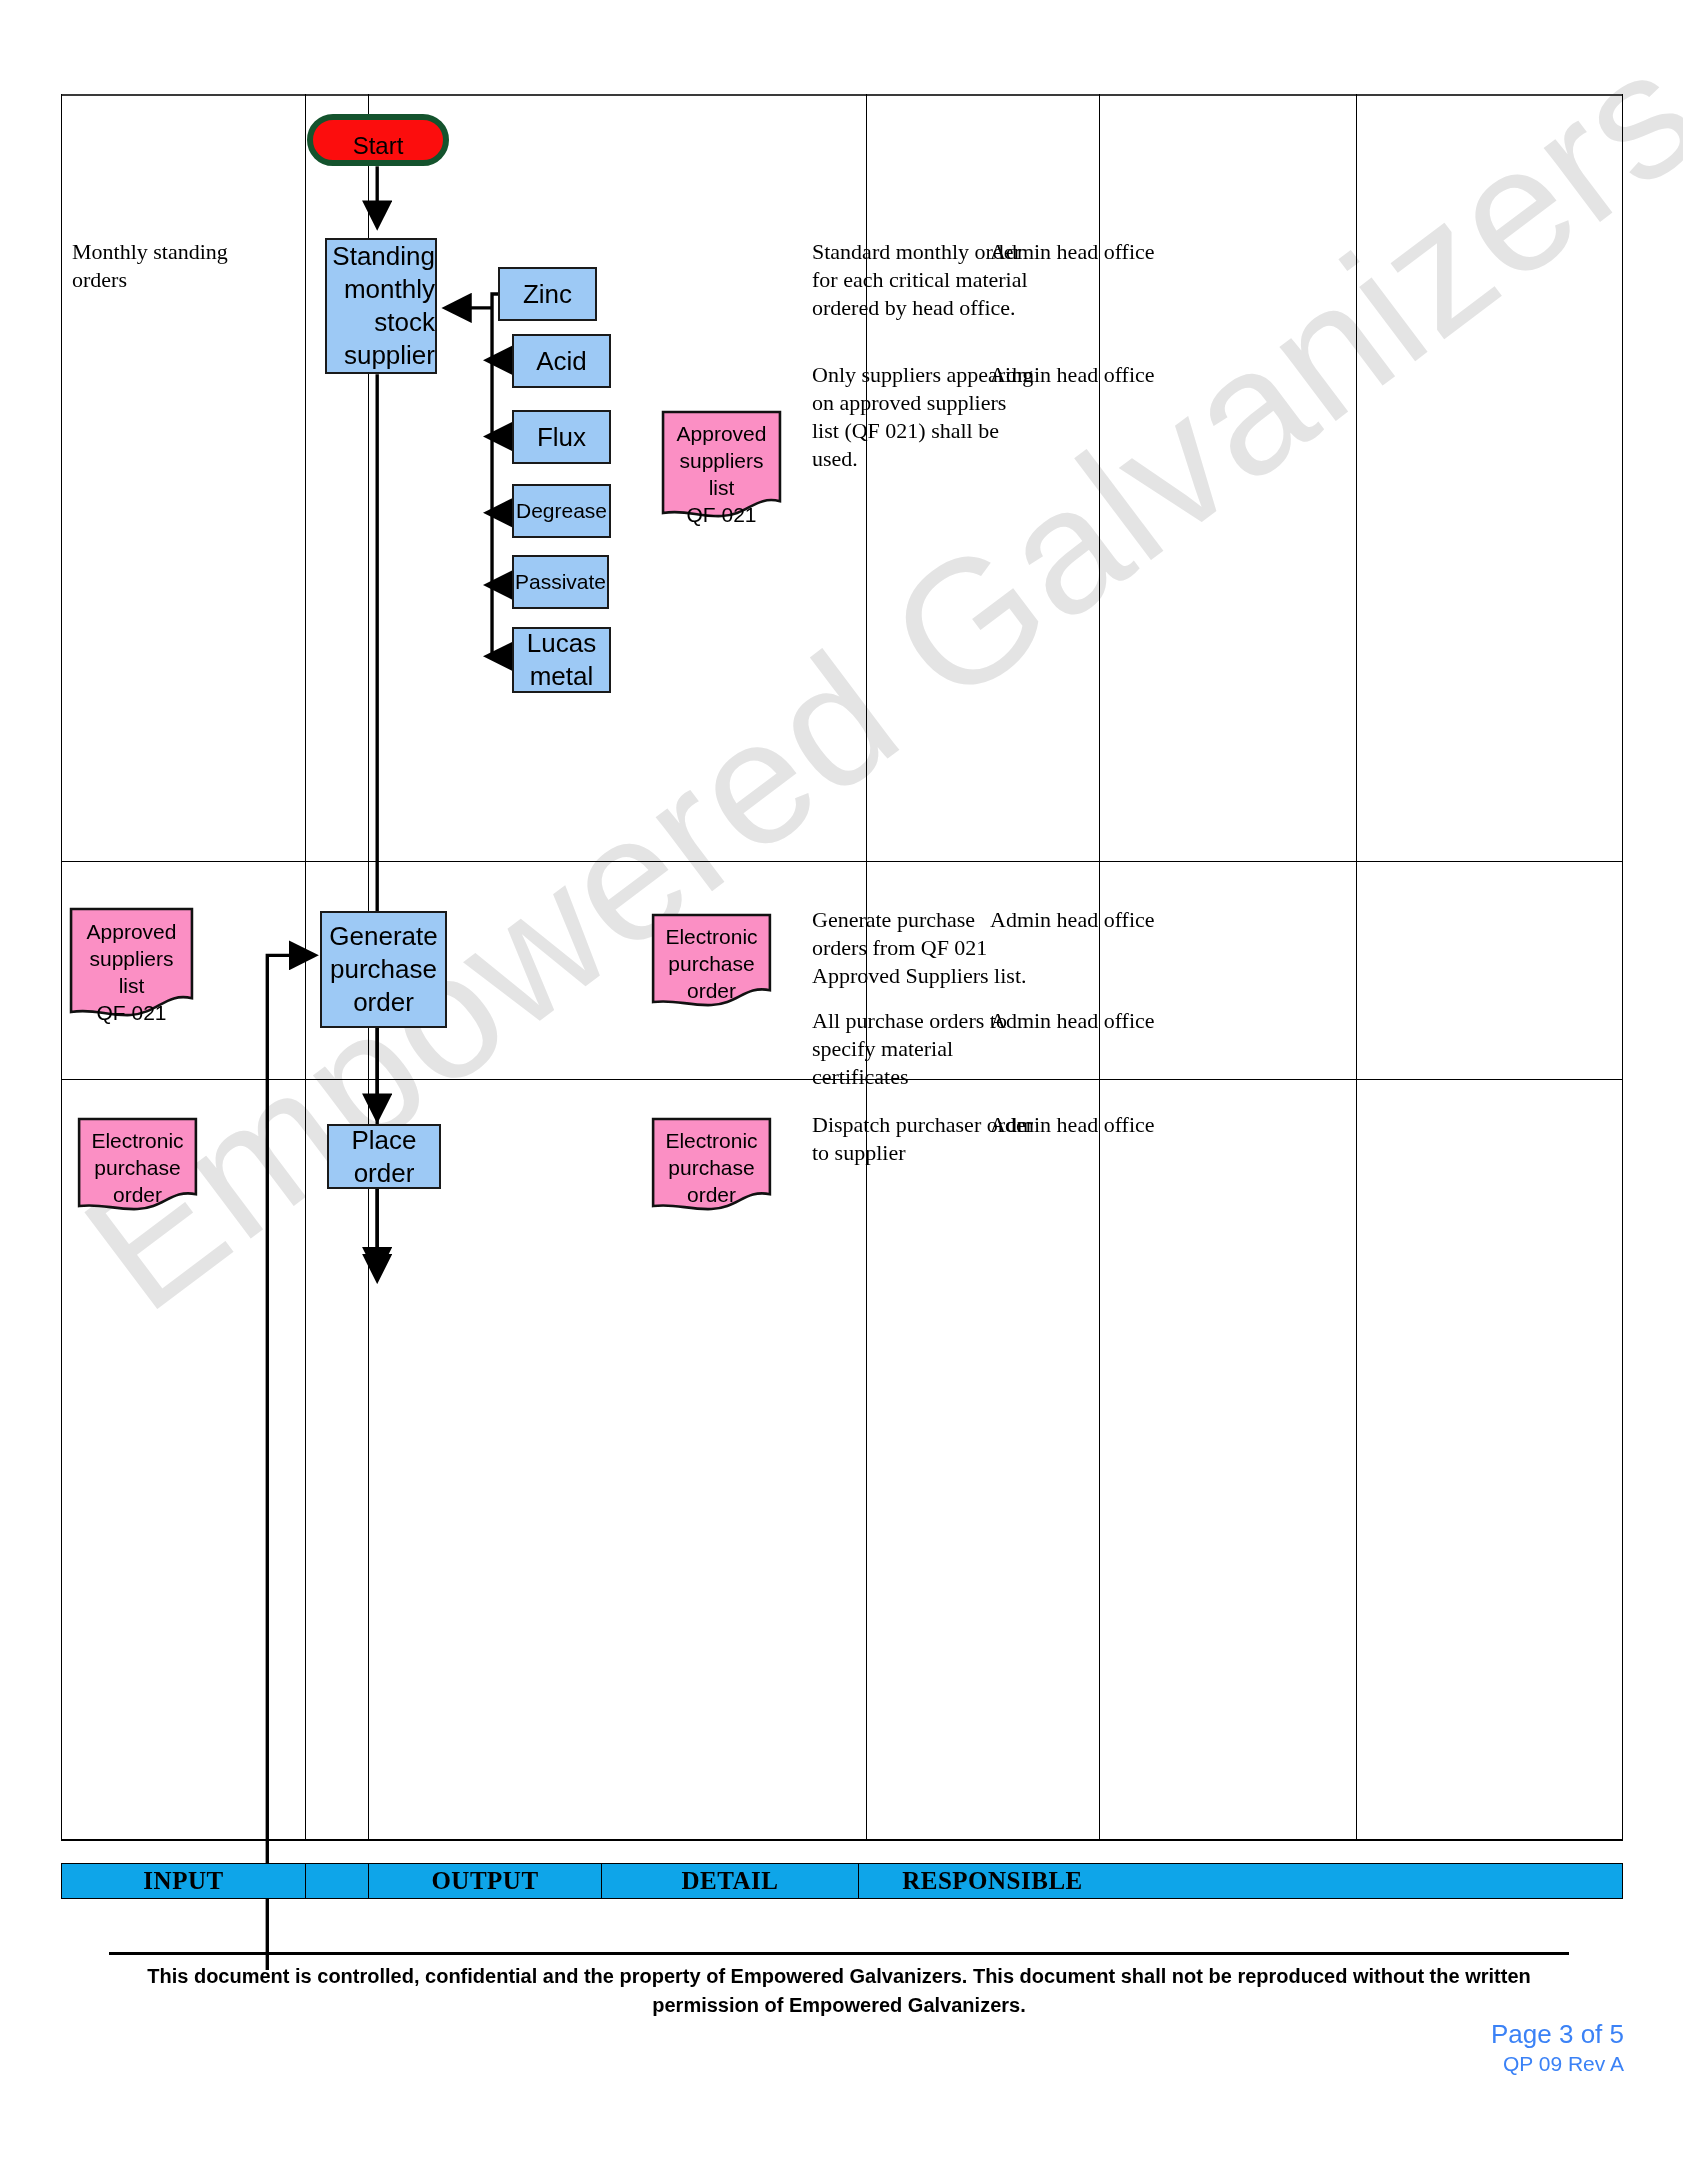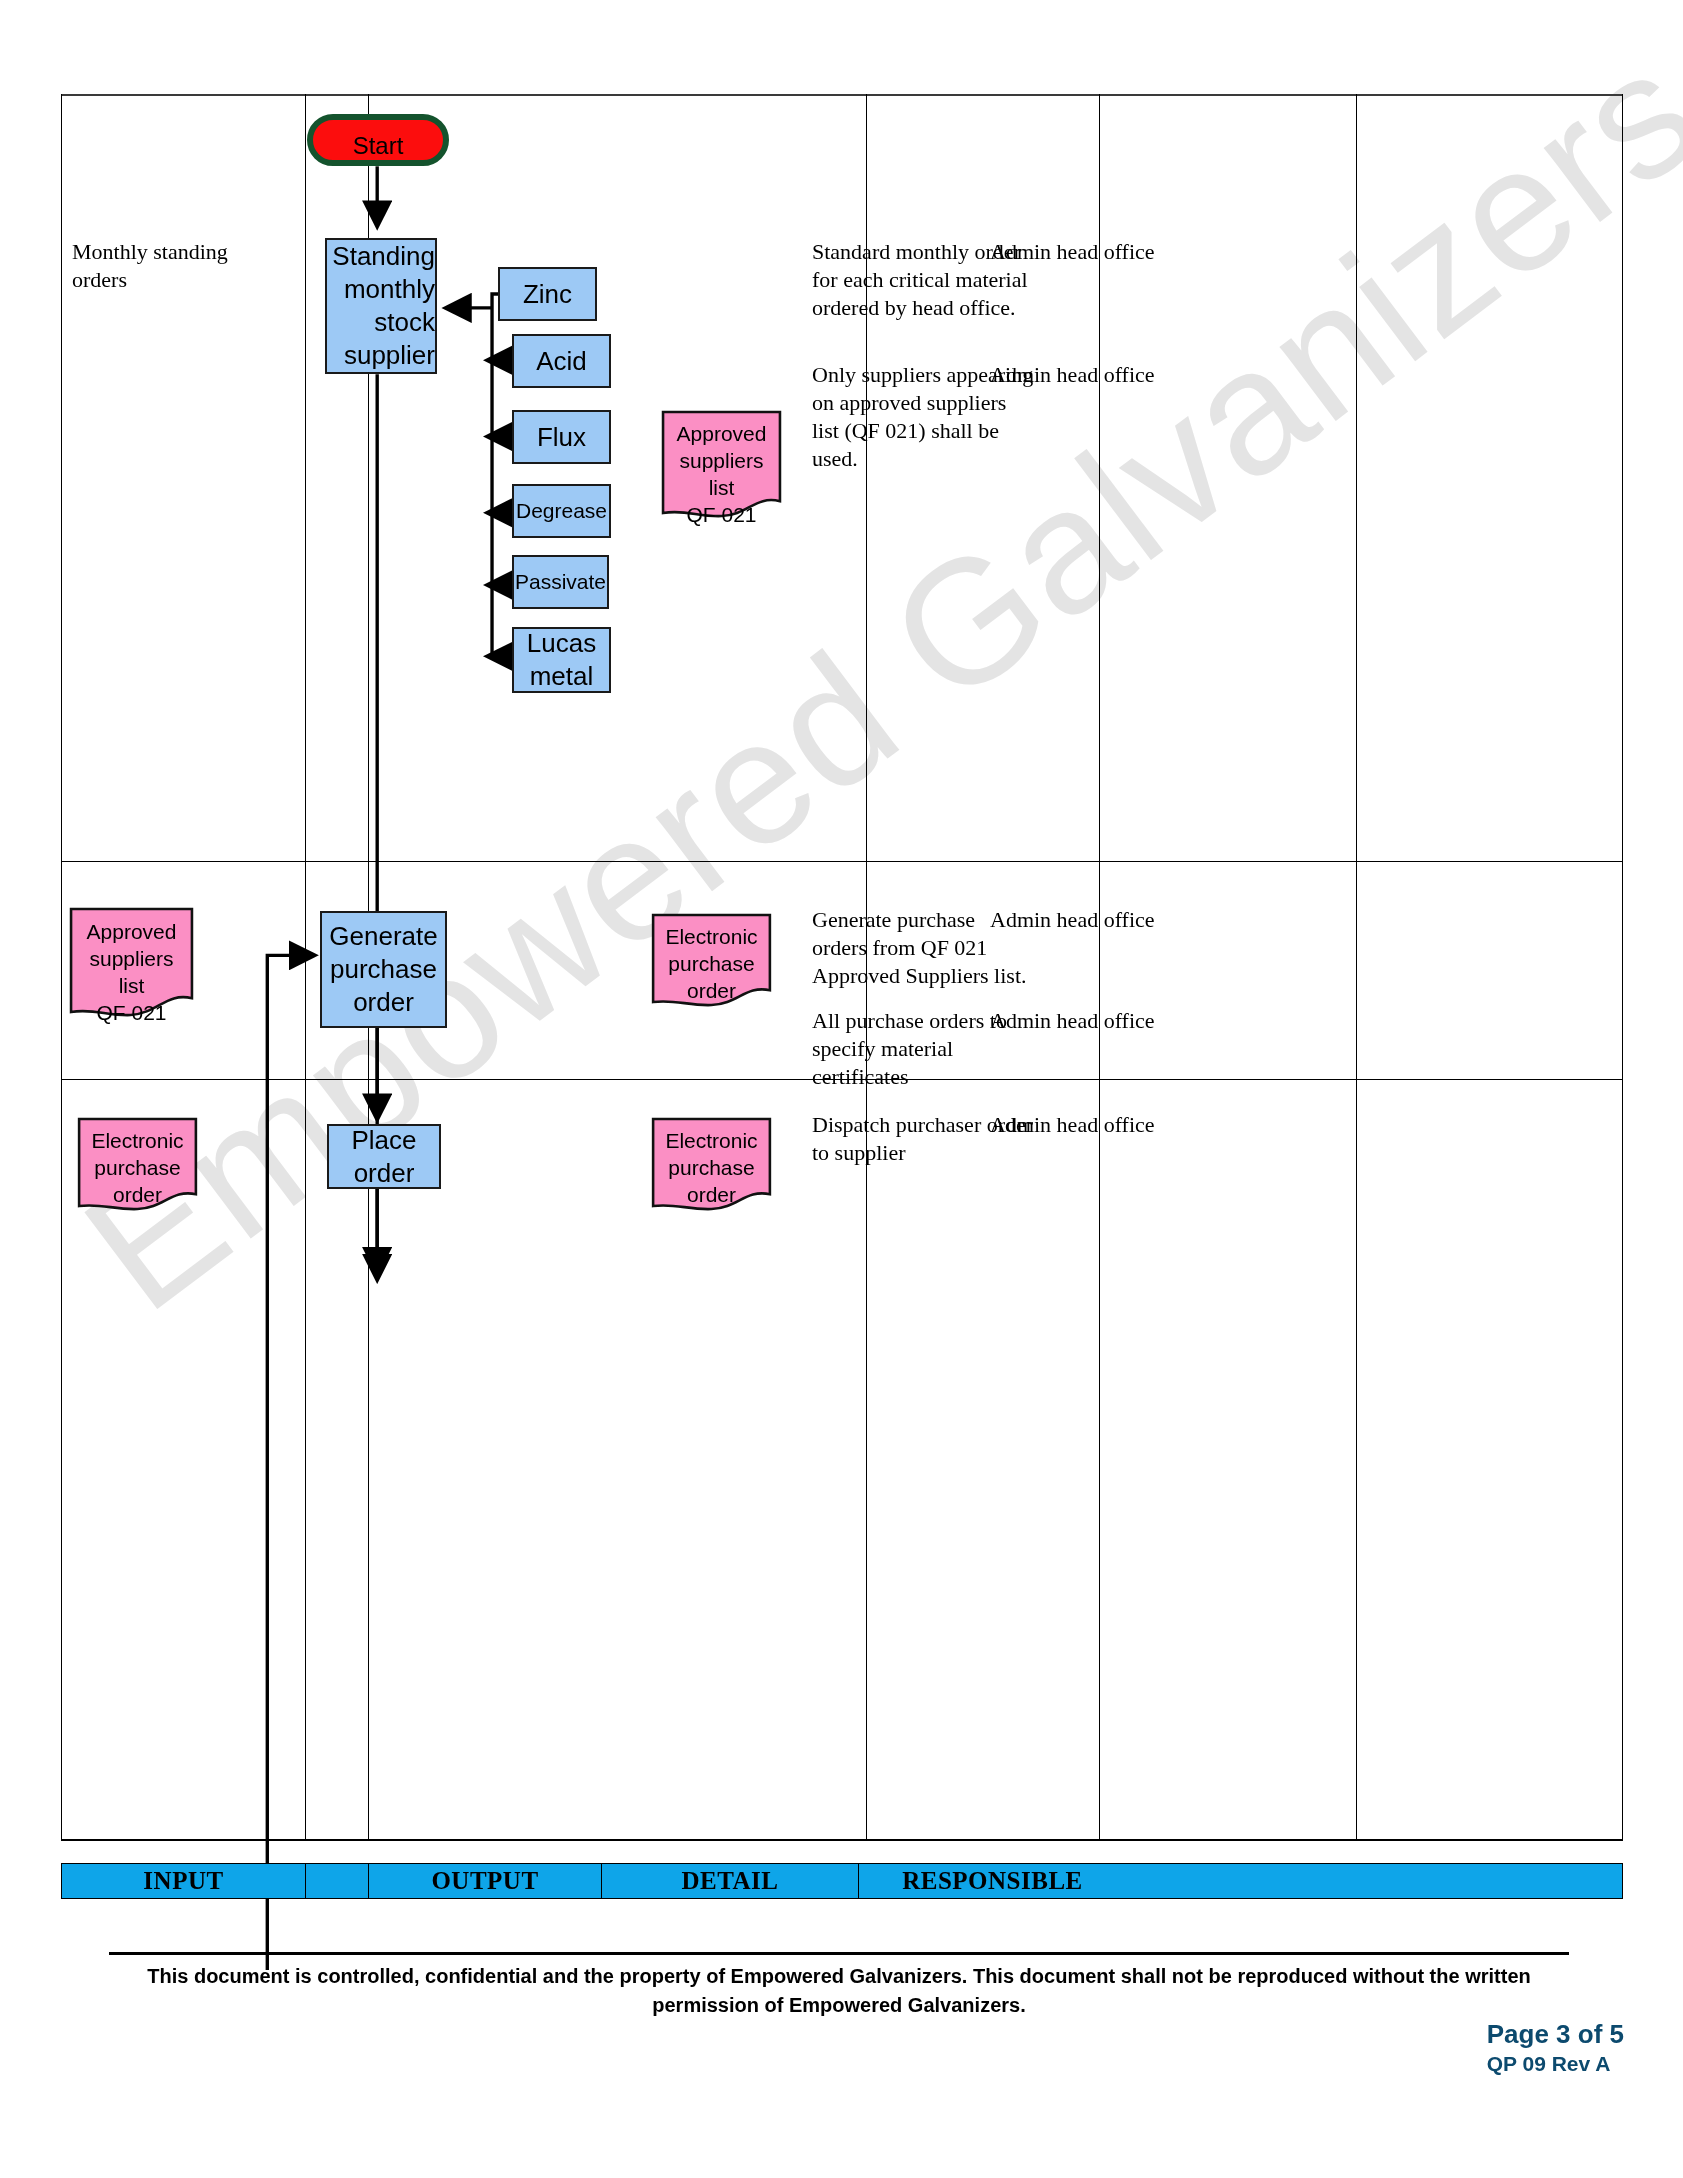--- a/index.html
+++ b/index.html
@@ -146,24 +146,24 @@
     font-family: "Liberation Sans", sans-serif;
     font-weight: bold;
     font-size: 20px;
     line-height: 29px;
     color: #000;
     z-index: 4;
   }
   #pageinfo {
     position: absolute;
     right: 59px; top: 2018px;
-    text-align: left;
-    font-family: "Liberation Sans", sans-serif;
-    font-weight: bold;
-    color: #0c4a6e;
+    text-align: right;
+    font-family: "Liberation Sans", sans-serif;
+    font-weight: normal;
+    color: #3b82f6;
     z-index: 4;
   }
   #pageinfo .pg { font-size: 26px; line-height: 32px; }
   #pageinfo .rev { font-size: 21px; line-height: 27px; }
 </style>
 </head>
 <body>
 
 <div id="watermark">
   <span>Empowered Galvanizers</span>

